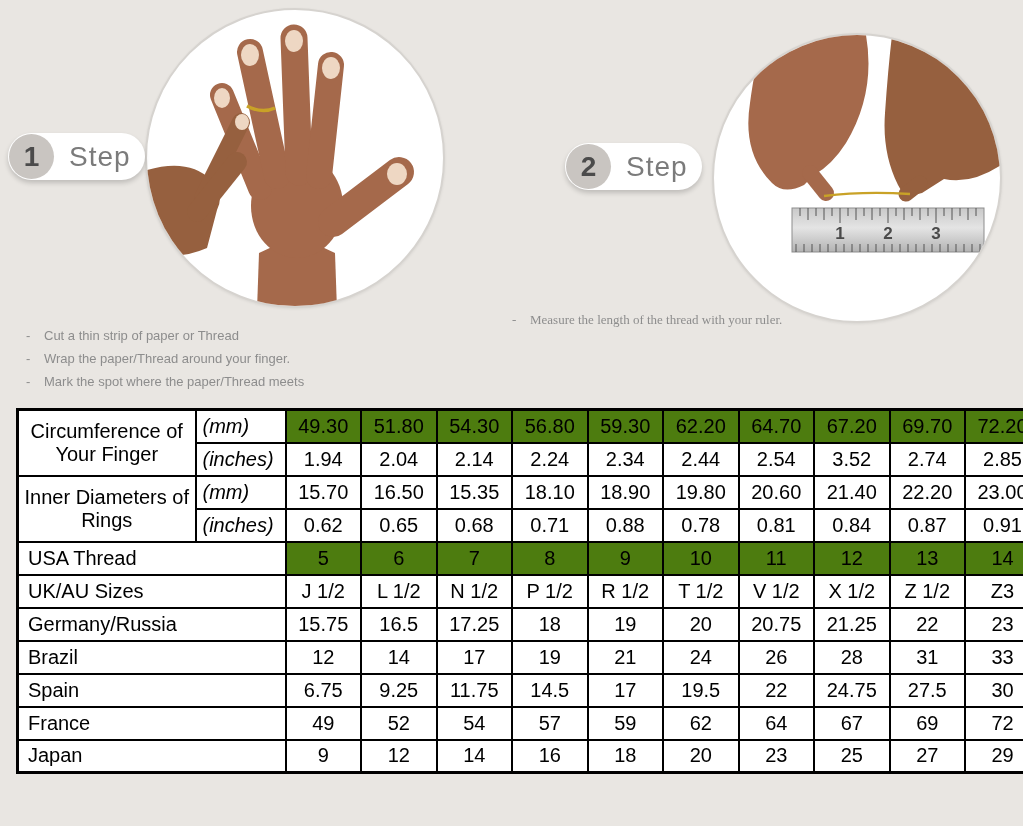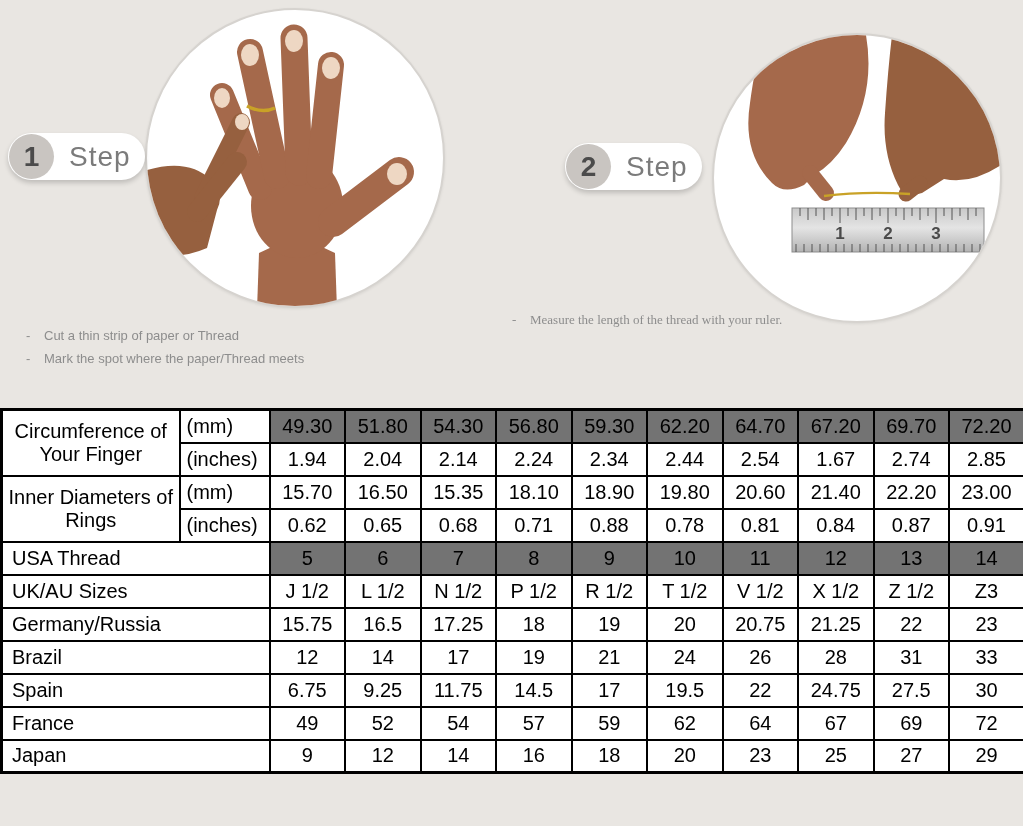--- a/index.html
+++ b/index.html
@@ -31,31 +31,31 @@
   }
   .step-label { color:#7b7b7b; font-size:28px; margin-left:15px; letter-spacing:1px; }
 
   .ins { position:absolute; list-style:none; color:#8d8d8d; font-size:13px; line-height:23px; }
   .ins-1 { left:22px;  top:324px; width:470px; }
   .ins-2 { left:508px; top:308px; width:512px;font-family:Liberation Serif, serif; }
   .ins li { position:relative; padding-left:22px; white-space:nowrap; }
   .ins li::before { content:"-"; position:absolute; left:4px; }
 
   
-  .tbl-wrap { position:absolute; top:408px; left:0; width:914px; }
+  .tbl-wrap { position:absolute; top:408px; left:16px; width:914px; }
   table { border-collapse:collapse; width:1023px; table-layout:fixed; background:#fff; border:3px solid #000; }
   td {
     border:2px solid #000; height:33px; padding:1px 5px;
     font-size:20px; color:#000; text-align:center; background:#fff;
     overflow:hidden; white-space:nowrap;
   }
-  td.shaded { background:#737373; }
+  td.shaded { background:#4d7c0f; }
   td.lbl-center { text-align:center; }
   td.lbl-left  { text-align:left; padding-left:9px; }
-  td.unit { text-align:left; padding-left:6px; }
+  td.unit { text-align:left; padding-left:6px;font-style:italic; }
 </style>
 </head>
 <body>
 
 <div class="top">
 
   <div class="photo-circle circle-1">
     <svg width="300" height="300" viewBox="0 0 300 300">
 
       <g stroke="#a5694b" fill="#a5694b">
@@ -173,20 +173,21 @@
     <span class="step-num">1</span>
     <span class="step-label">Step</span>
   </div>
   <div class="step-badge badge-2">
     <span class="step-num">2</span>
     <span class="step-label">Step</span>
   </div>
 
   <ul class="ins ins-1">
     <li>Cut a thin strip of paper or Thread</li>
+    <li>Wrap the paper/Thread around your finger.</li>
     <li>Mark the spot where the paper/Thread meets</li>
   </ul>
   <ul class="ins ins-2">
     <li>Measure the length of the thread with your ruler.</li>
   </ul>
 </div>
 
 <div class="tbl-wrap">
   <table>
     <colgroup>
@@ -220,21 +221,21 @@
         </tr>
       <tr>
         <td class="unit">(inches)</td>
       <td class="">1.94</td>
           <td class="">2.04</td>
           <td class="">2.14</td>
           <td class="">2.24</td>
           <td class="">2.34</td>
           <td class="">2.44</td>
           <td class="">2.54</td>
-          <td class="">1.67</td>
+          <td class="">3.52</td>
           <td class="">2.74</td>
           <td class="">2.85</td>
         </tr>
       <tr>
         <td class="lbl-center" rowspan="2" style="white-space:normal;text-align:center;">Inner Diameters of Rings</td>
         <td class="unit">(mm)</td>
       <td class="">15.70</td>
           <td class="">16.50</td>
           <td class="">15.35</td>
           <td class="">18.10</td>

